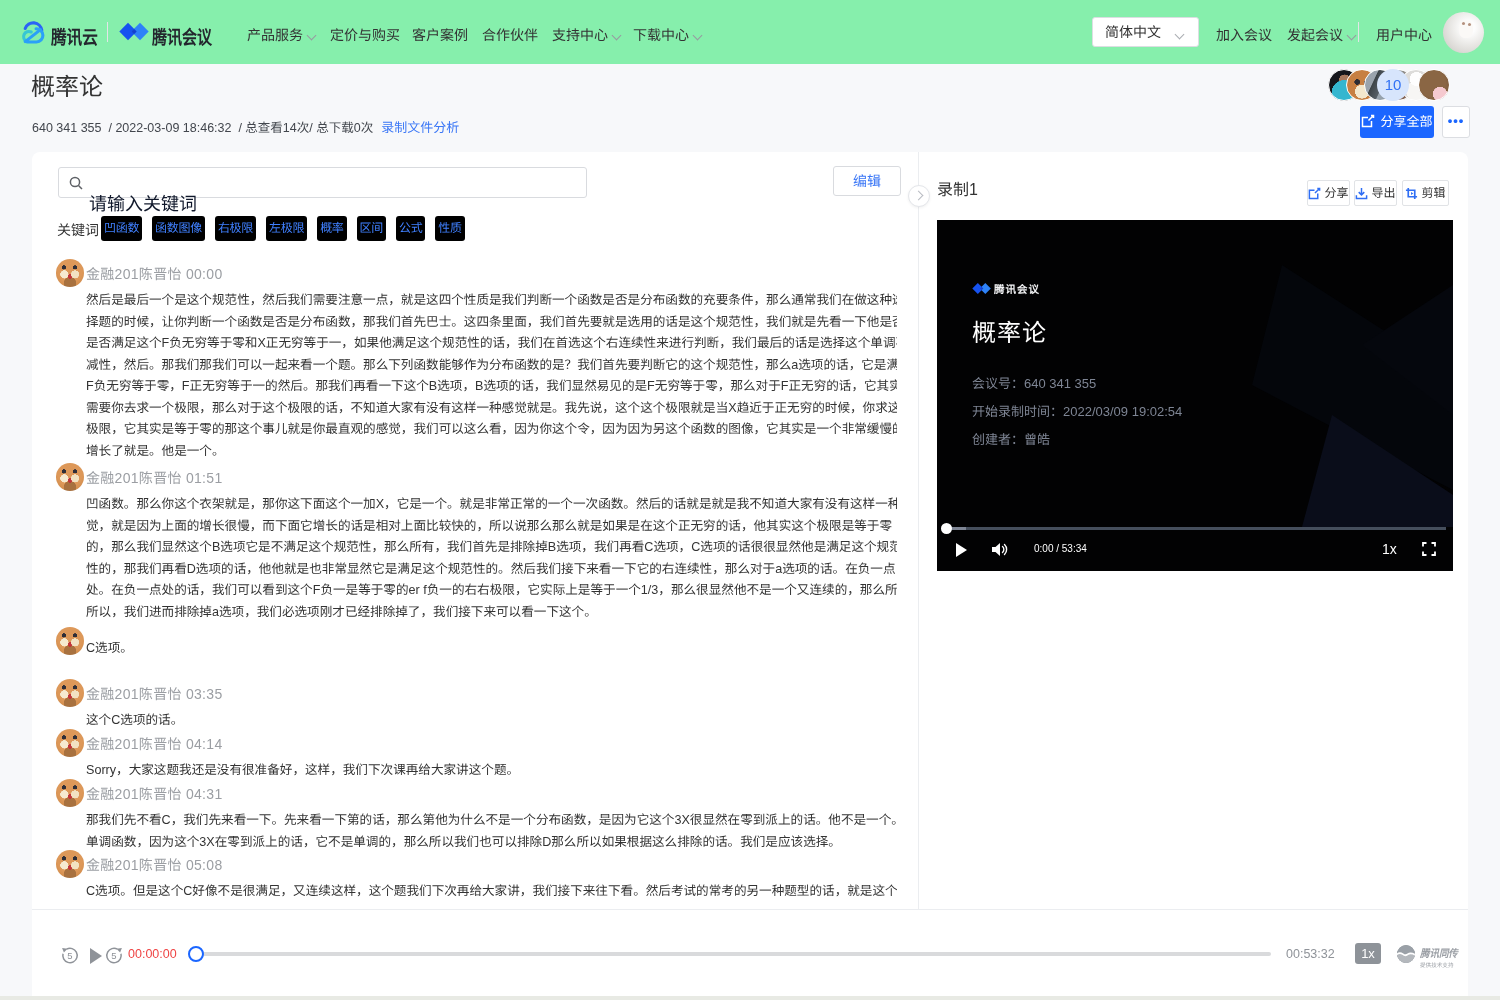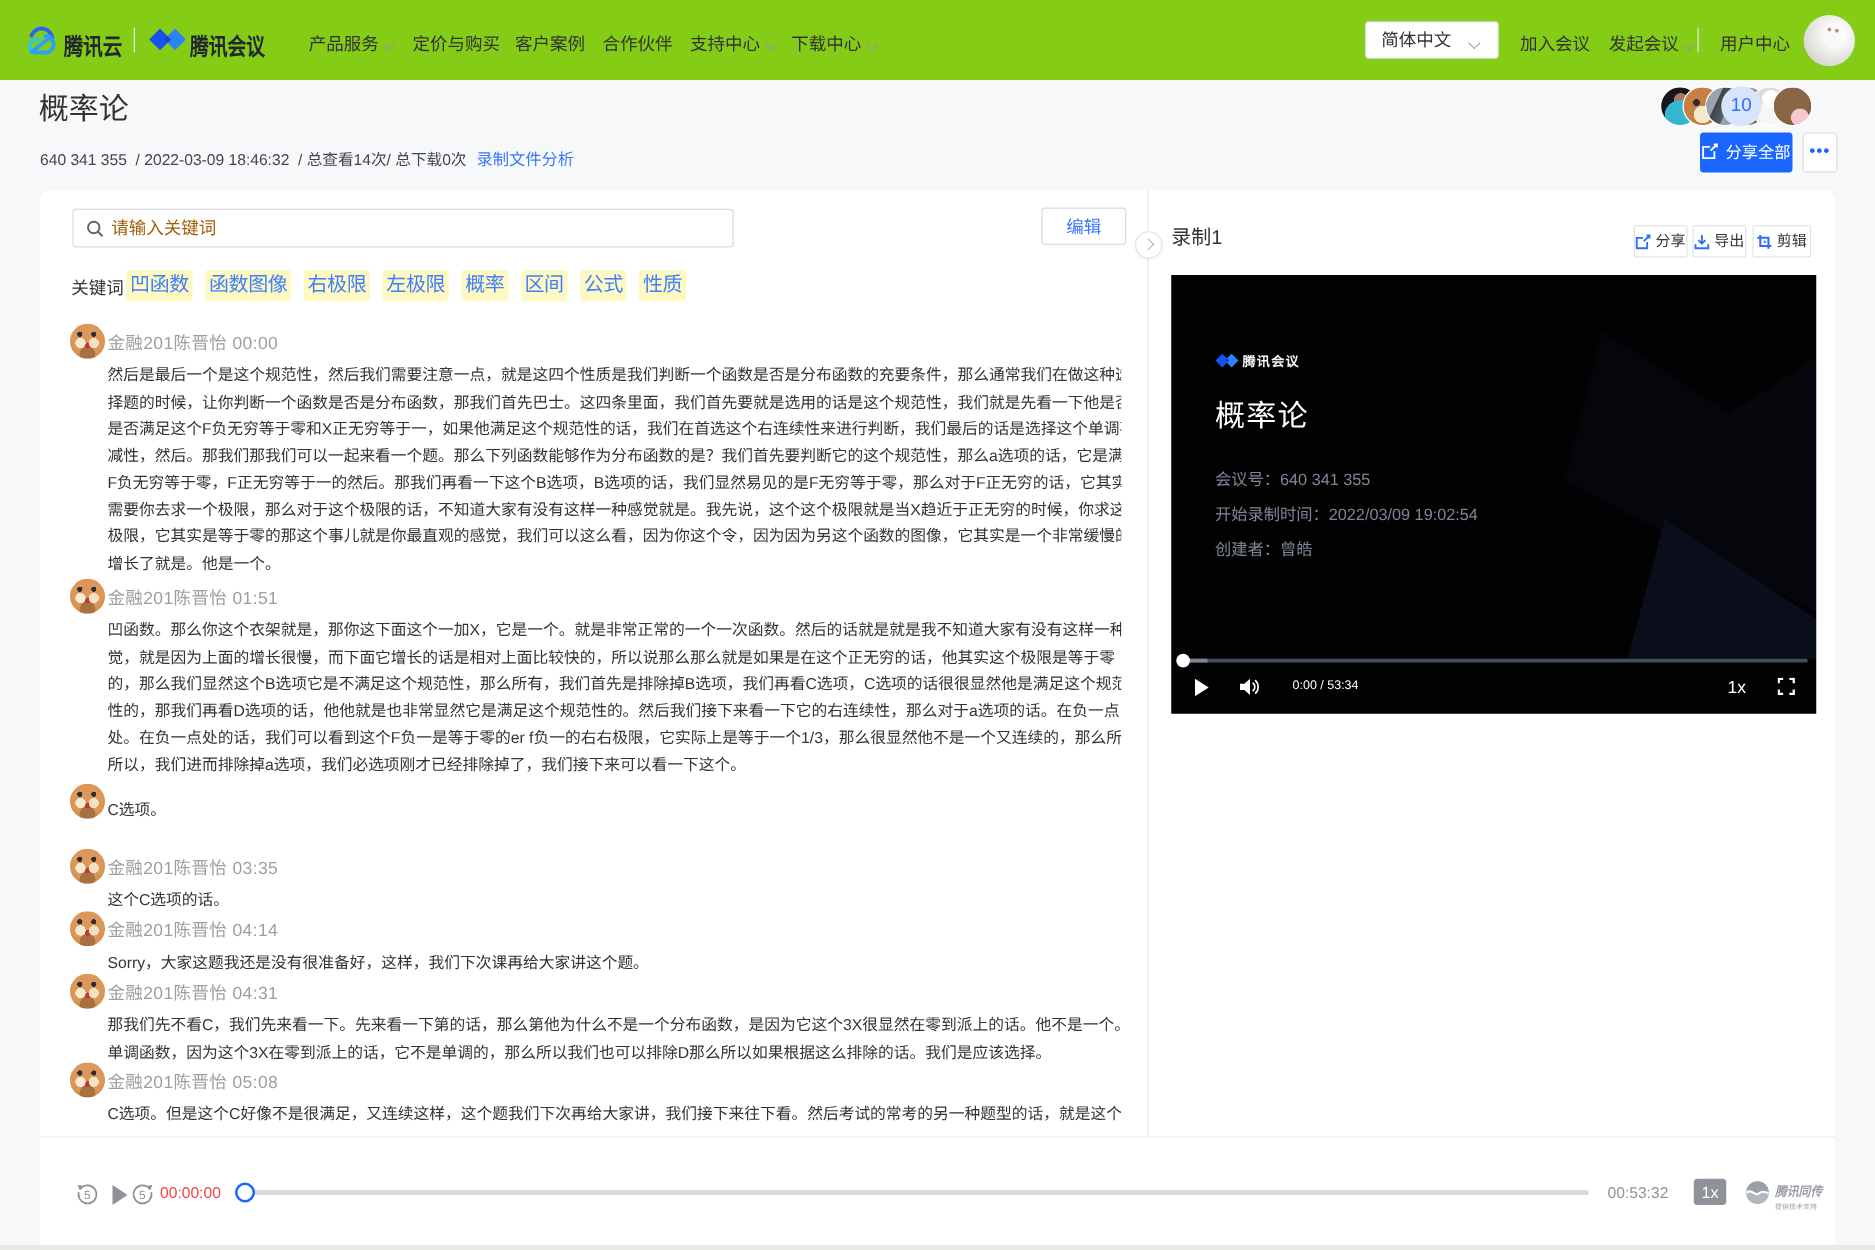--- a/index.html
+++ b/index.html
@@ -1,21 +1,21 @@
 <!DOCTYPE html>
 <html lang="zh-CN"><head>
 <meta charset="utf-8">
 <title>概率论</title>
 <style>
 *{margin:0;padding:0;box-sizing:border-box;}
 html,body{width:1500px;height:1000px;overflow:hidden;}
 body{font-family:"Liberation Sans",sans-serif;background:#f7f8fa;position:relative;}
 .abs{position:absolute;}
 
-#hdr{position:absolute;left:0;top:0;width:1500px;height:64px;background:#84cc16;}
+#hdr{position:absolute;left:0;top:0;width:1500px;height:64px;background:#86efac;}
 #hdr .navitem{position:absolute;top:24px;font-size:14px;color:#333;white-space:nowrap;}
 .chev{display:inline-block;width:8px;height:8px;position:relative;top:-2px;margin-left:5px;}
 .chev:before{content:"";position:absolute;left:0;top:2px;width:6px;height:6px;border-right:1.4px solid #979aa0;border-bottom:1.4px solid #979aa0;transform:rotate(45deg);}
 #langsel{position:absolute;left:1092px;top:17px;width:107px;height:30px;border:1px solid #dcdee2;border-radius:3px;font-size:14px;color:#333;line-height:28px;padding-left:12px;background:#fff;}
 #langsel .chev:before{border-color:#aaadb2;}
 .vsep{position:absolute;top:22px;width:1px;height:20px;background:#e3e5e8;}
 #hdravatar{position:absolute;left:1443px;top:12px;width:41px;height:41px;border-radius:50%;background:radial-gradient(circle at 62% 38%,#fdfdfd 0 18%,#efeeec 40%,#d8d6d2 75%,#c9c7c3 100%);overflow:hidden;}
 #hdravatar:before{content:"";position:absolute;left:16px;top:8px;width:14px;height:18px;background:#fbf9f7;border-radius:45% 45% 40% 40%;}
 #hdravatar:after{content:"";position:absolute;left:19px;top:10px;width:3px;height:3px;border-radius:50%;background:#b4917e;box-shadow:6px 1px 0 #b4917e;}
 
@@ -28,25 +28,25 @@
 #btnshare{position:absolute;left:1360px;top:106px;width:74px;height:32px;background:#1b66ff;border-radius:3px;color:#fff;font-size:13px;text-align:center;line-height:32px;}
 #btnmore{position:absolute;left:1442px;top:106px;width:28px;height:32px;background:#fff;border:1px solid #dcdee2;border-radius:3px;color:#1b66ff;font-size:13px;letter-spacing:1px;text-align:center;line-height:28px;font-weight:bold;}
 
 #card{position:absolute;left:32px;top:152px;width:1436px;height:845px;background:#fff;border-radius:8px 8px 0 0;}
 #vdiv{position:absolute;left:886px;top:0;width:1px;height:757px;background:#ebedf0;}
 #hdiv{position:absolute;left:0;top:757px;width:1436px;height:1px;background:#ebedf0;}
 #collapse{position:absolute;left:876px;top:33px;width:22px;height:22px;border-radius:50%;background:#fff;border:1px solid #e4e6ea;box-shadow:0 1px 3px rgba(0,0,0,.06);}
 #collapse:before{content:"";position:absolute;left:6px;top:6px;width:6px;height:6px;border-right:1.5px solid #b8bbc2;border-top:1.5px solid #b8bbc2;transform:rotate(45deg);}
 
 #srch{position:absolute;left:26px;top:15px;width:529px;height:31px;border:1px solid #d9dbdf;border-radius:3px;}
-#srch .ph{position:absolute;left:30px;top:3px;font-size:14px;color:#a16207;}
+#srch .ph{position:absolute;left:30px;top:21px;font-size:18px;color:#0f172a;}
 #edit{position:absolute;left:801px;top:14px;width:68px;height:30px;border:1px solid #d9dbdf;border-radius:3px;color:#3b77f6;font-size:14px;text-align:center;line-height:28px;}
 
 #kwrow{position:absolute;left:25px;top:64px;font-size:14px;color:#333;}
-.tag{display:inline-block;height:25px;background:#fef9c3;border-radius:3px;color:#4080ff;font-size:16px;line-height:25px;padding:0 3px;margin-left:10px;vertical-align:middle;letter-spacing:-0.3px;}
+.tag{display:inline-block;height:25px;background:#000000;border-radius:3px;color:#4080ff;font-size:12px;line-height:25px;padding:0 3px;margin-left:10px;vertical-align:middle;letter-spacing:-0.3px;}
 
 #kwlbl{display:inline-block;vertical-align:middle;}
 
 .entry{position:absolute;left:24px;width:841px;}
 .entry .av{position:absolute;left:0;top:-8px;width:28px;height:28px;border-radius:50%;overflow:hidden;background:radial-gradient(circle at 28% 30%,#2e2e38 0 7%,rgba(0,0,0,0) 8%),radial-gradient(circle at 68% 30%,#2e2e38 0 7%,rgba(0,0,0,0) 8%),radial-gradient(circle at 30% 55%,#f6ead0 0 16%,rgba(0,0,0,0) 17%),radial-gradient(circle at 68% 55%,#f2e2c2 0 16%,rgba(0,0,0,0) 17%),radial-gradient(circle at 50% 62%,#c2353a 0 10%,rgba(0,0,0,0) 11%),radial-gradient(circle at 50% 88%,#a8713f 0 22%,rgba(0,0,0,0) 23%),radial-gradient(circle at 50% 40%,#dd9859 0 55%,#c8823f 100%);}
 .entry .hd{height:20px;line-height:15px;font-size:14px;color:#9b9ea3;padding-left:30px;letter-spacing:0.3px;}
 .entry .tx{padding-left:30px;margin-top:3px;font-size:12.6px;line-height:21.5px;color:#333;}
 .entry .tx div{white-space:nowrap;overflow:hidden;}
 
 #rp{position:absolute;left:855px;top:0;width:581px;height:757px;}

